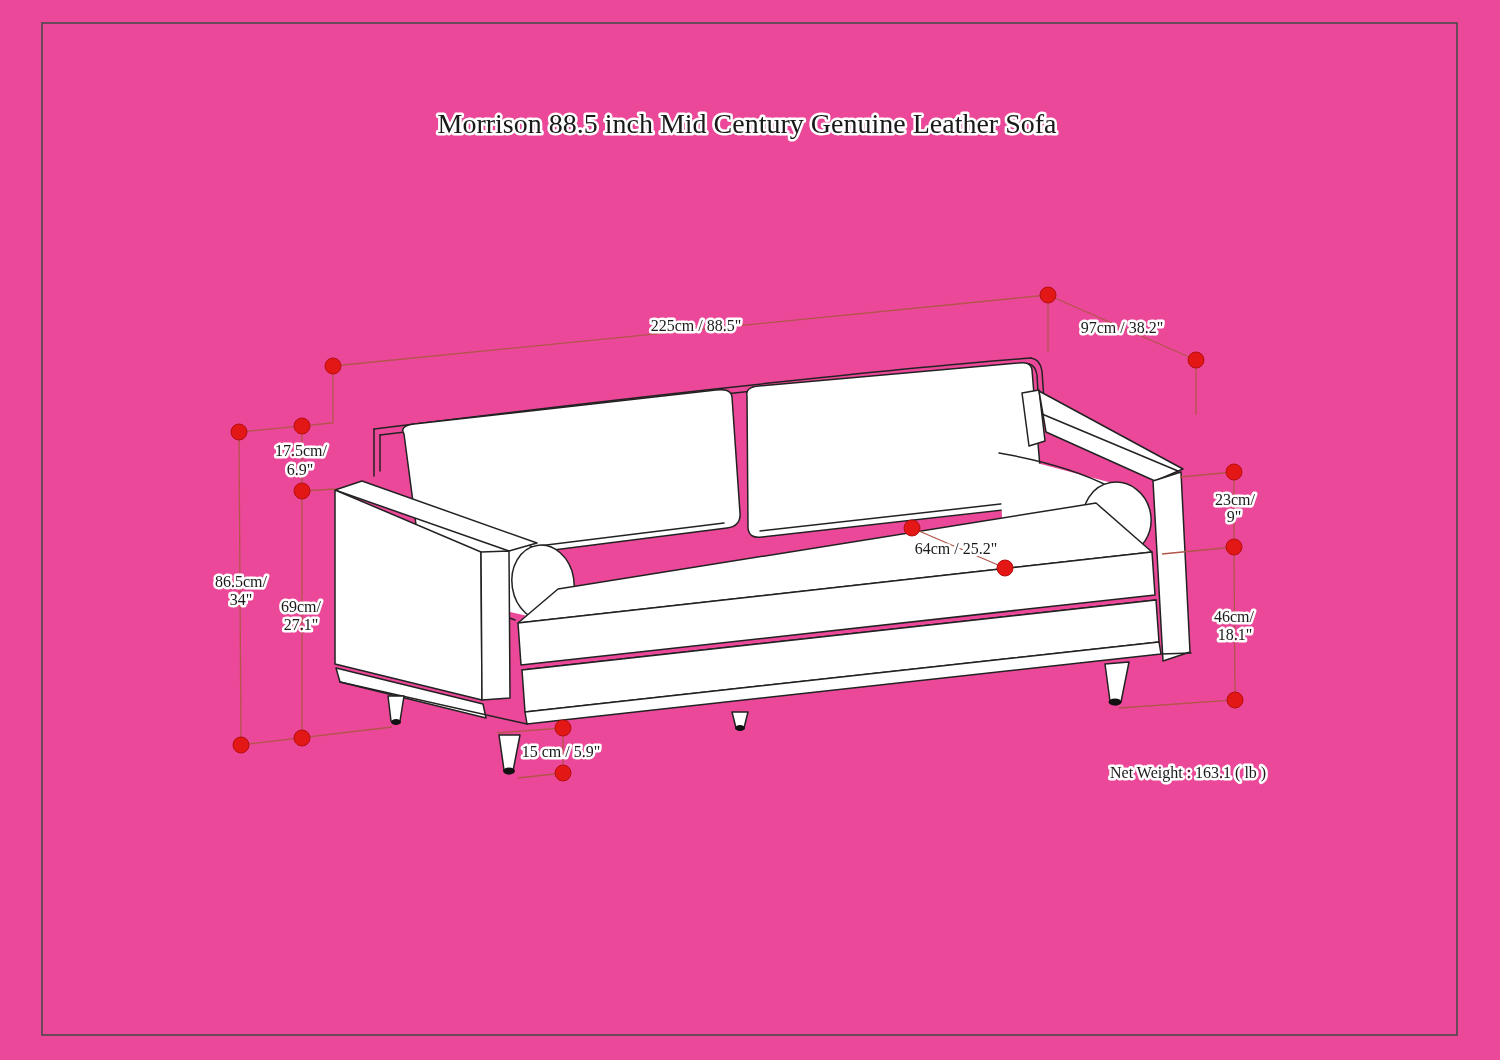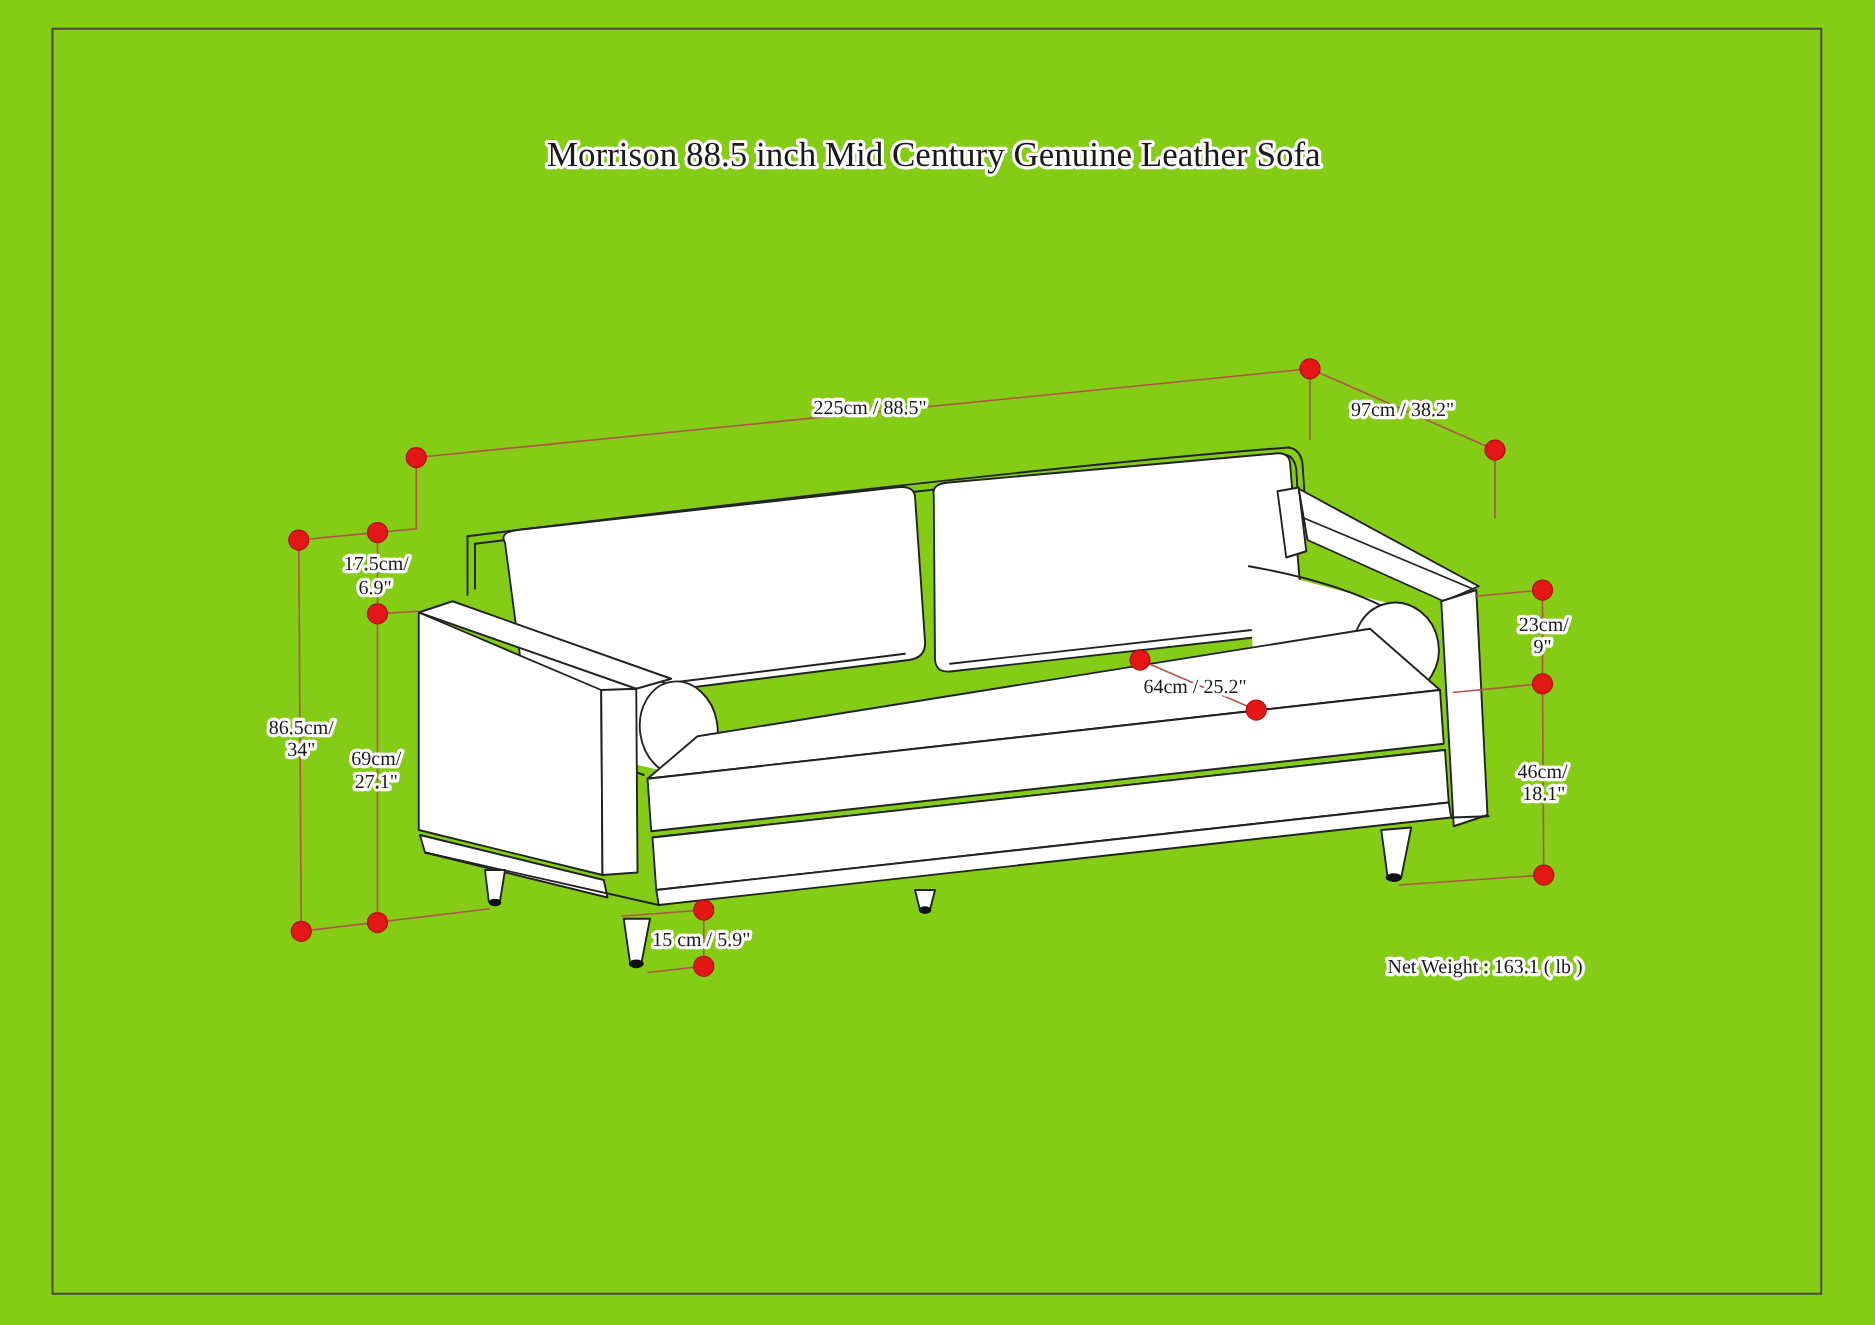--- a/index.html
+++ b/index.html
@@ -1,16 +1,16 @@
 <!DOCTYPE html>
 <html><head>
 <meta charset="utf-8">
 <style>
   html,body{margin:0;padding:0;background:#fff;}
-  .page{position:relative;width:1500px;height:1060px;background:#84cc16;overflow:hidden;}
+  .page{position:relative;width:1500px;height:1060px;background:#ec4899;overflow:hidden;}
   svg{display:block;}
   svg text{
     font-family:"Liberation Serif","DejaVu Serif",serif;
     fill:#1a1a1a;
     paint-order:stroke fill;
     stroke:#ffffff;
     stroke-width:5px;
     stroke-linejoin:round;
   }
   .title{font-size:28px;}

